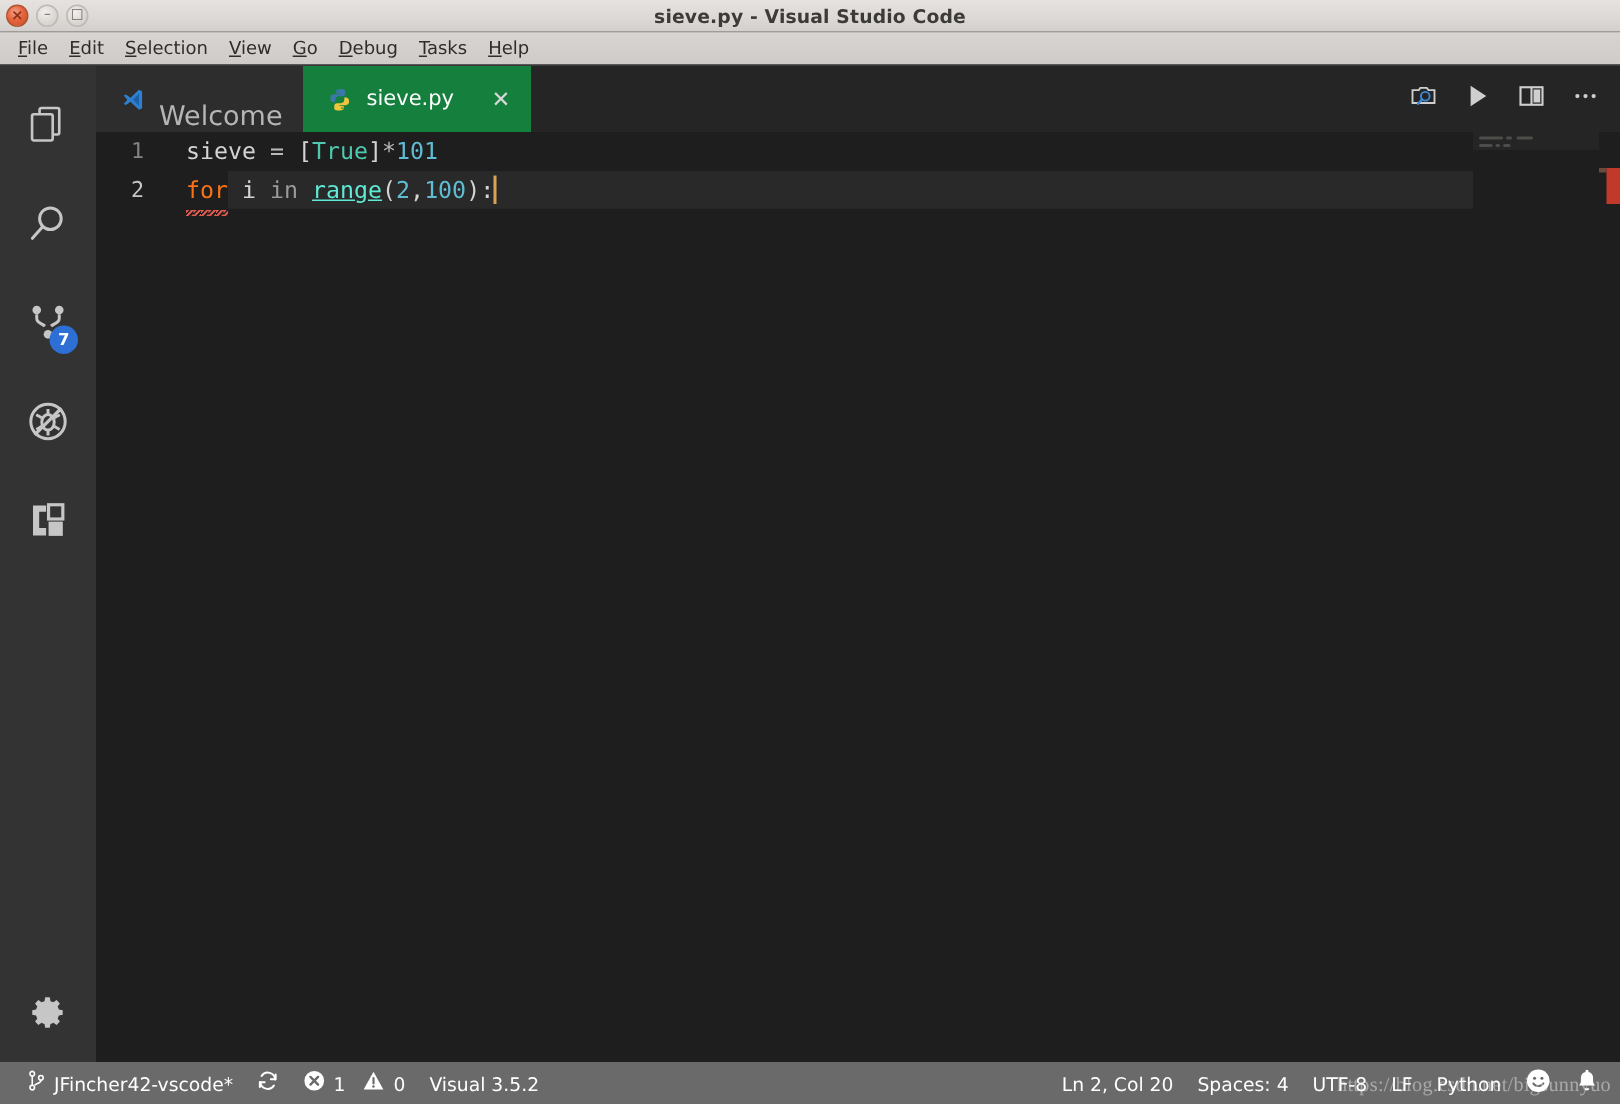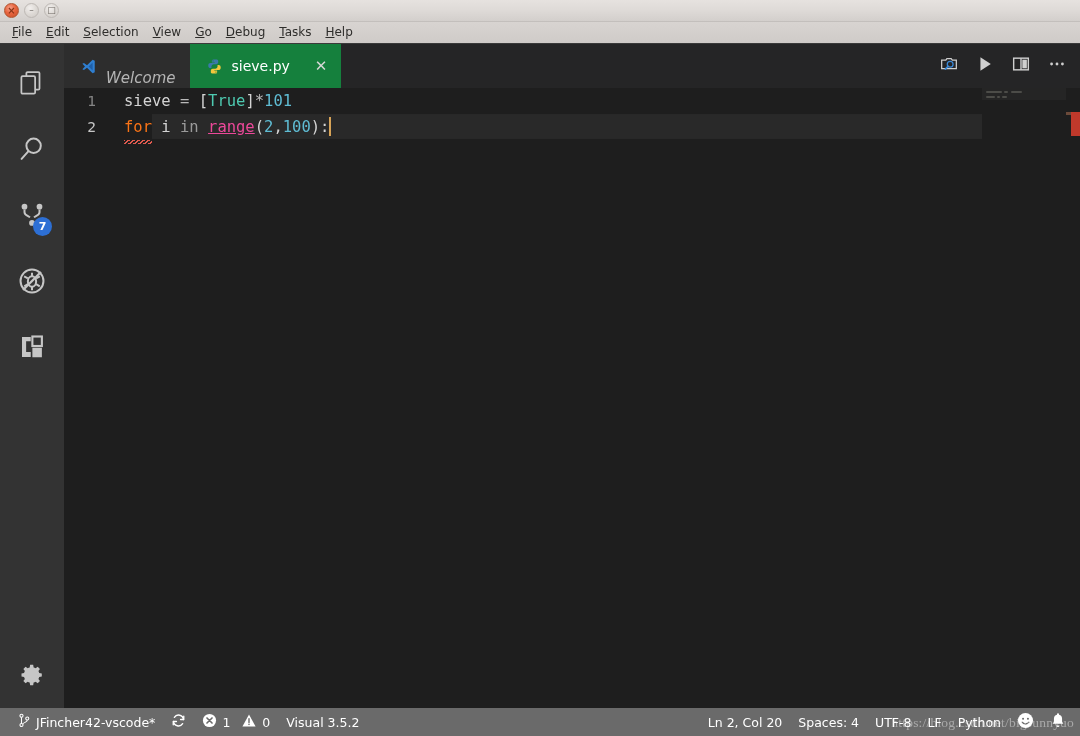--- a/index.html
+++ b/index.html
@@ -158,21 +158,21 @@
     color: #b5b5b5;
   }
   .tab.active {
     background: #15803d;
     color: #ffffff;
   }
   .tab-label {
     font-size: 14px;
     white-space: nowrap;
   }
-  .tab.inactive .tab-label { font-style: italic; font-size: 15px; margin-top: 23px; }
+  .tab.inactive .tab-label { font-size: 18px; margin-top: 23px; }
   .tab-close {
     font-size: 15px;
     color: #d8d8d8;
     margin-left: 16px;
     line-height: 1;
     font-weight: bold;
     cursor: pointer;
   }
   .tab-icon { width: 17px; height: 17px; display: block; flex: 0 0 auto; }
 
@@ -232,21 +232,21 @@
     border-top: 1px solid #282828;
     border-bottom: 1px solid #282828;
     background: #292929;
   }
   .tok-plain   { color: #d4d4d4; }
   .tok-op      { color: #b9b9b9; }
   .tok-punct   { color: #d4d4d4; }
   .tok-const   { color: #4ec9b0; }
   .tok-num     { color: #5fbcd3; }
   .tok-kw      { color: #f97316; }
-  .tok-fn      { color: #ec4899; text-decoration: underline; }
+  .tok-fn      { color: #5eead4; text-decoration: underline; }
   .tok-kw2     { color: #9a9a9a; }
   .squiggly {
     position: relative;
     display: inline-block;
   }
   .squiggly::after {
     content: "";
     position: absolute;
     left: 0; right: 0; bottom: -4px;
     height: 4px;
@@ -356,20 +356,21 @@
       <div class="wbtn close">
         <span class="glyph">×</span>
       </div>
       <div class="wbtn min">
         <span class="glyph">–</span>
       </div>
       <div class="wbtn max">
         <span class="glyph">□</span>
       </div>
     </div>
+    <div class="title-text">sieve.py - Visual Studio Code</div>
   </div>
 
   <div class="menubar" id="menubar">
       <div class="menu-item"><span class="mn">F</span><span>ile</span></div>
       <div class="menu-item"><span class="mn">E</span><span>dit</span></div>
       <div class="menu-item"><span class="mn">S</span><span>election</span></div>
       <div class="menu-item"><span class="mn">V</span><span>iew</span></div>
       <div class="menu-item"><span class="mn">G</span><span>o</span></div>
       <div class="menu-item"><span class="mn">D</span><span>ebug</span></div>
       <div class="menu-item"><span class="mn">T</span><span>asks</span></div>

